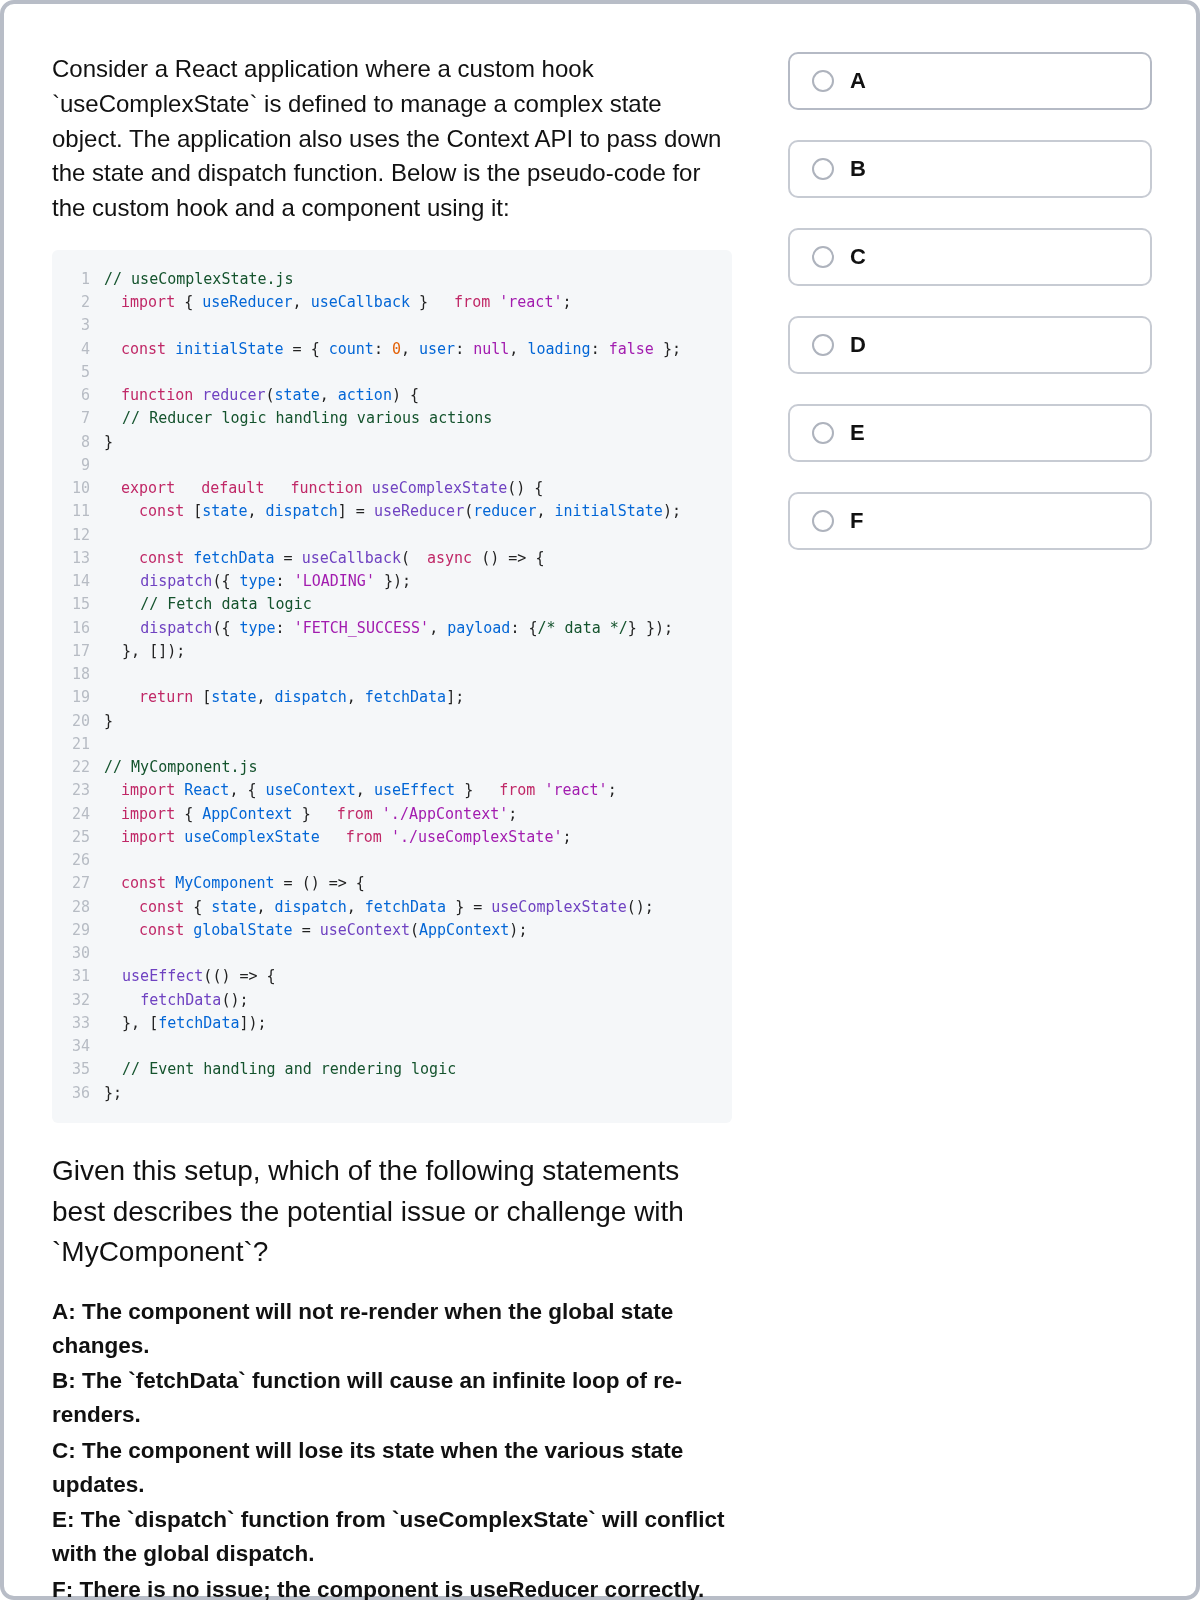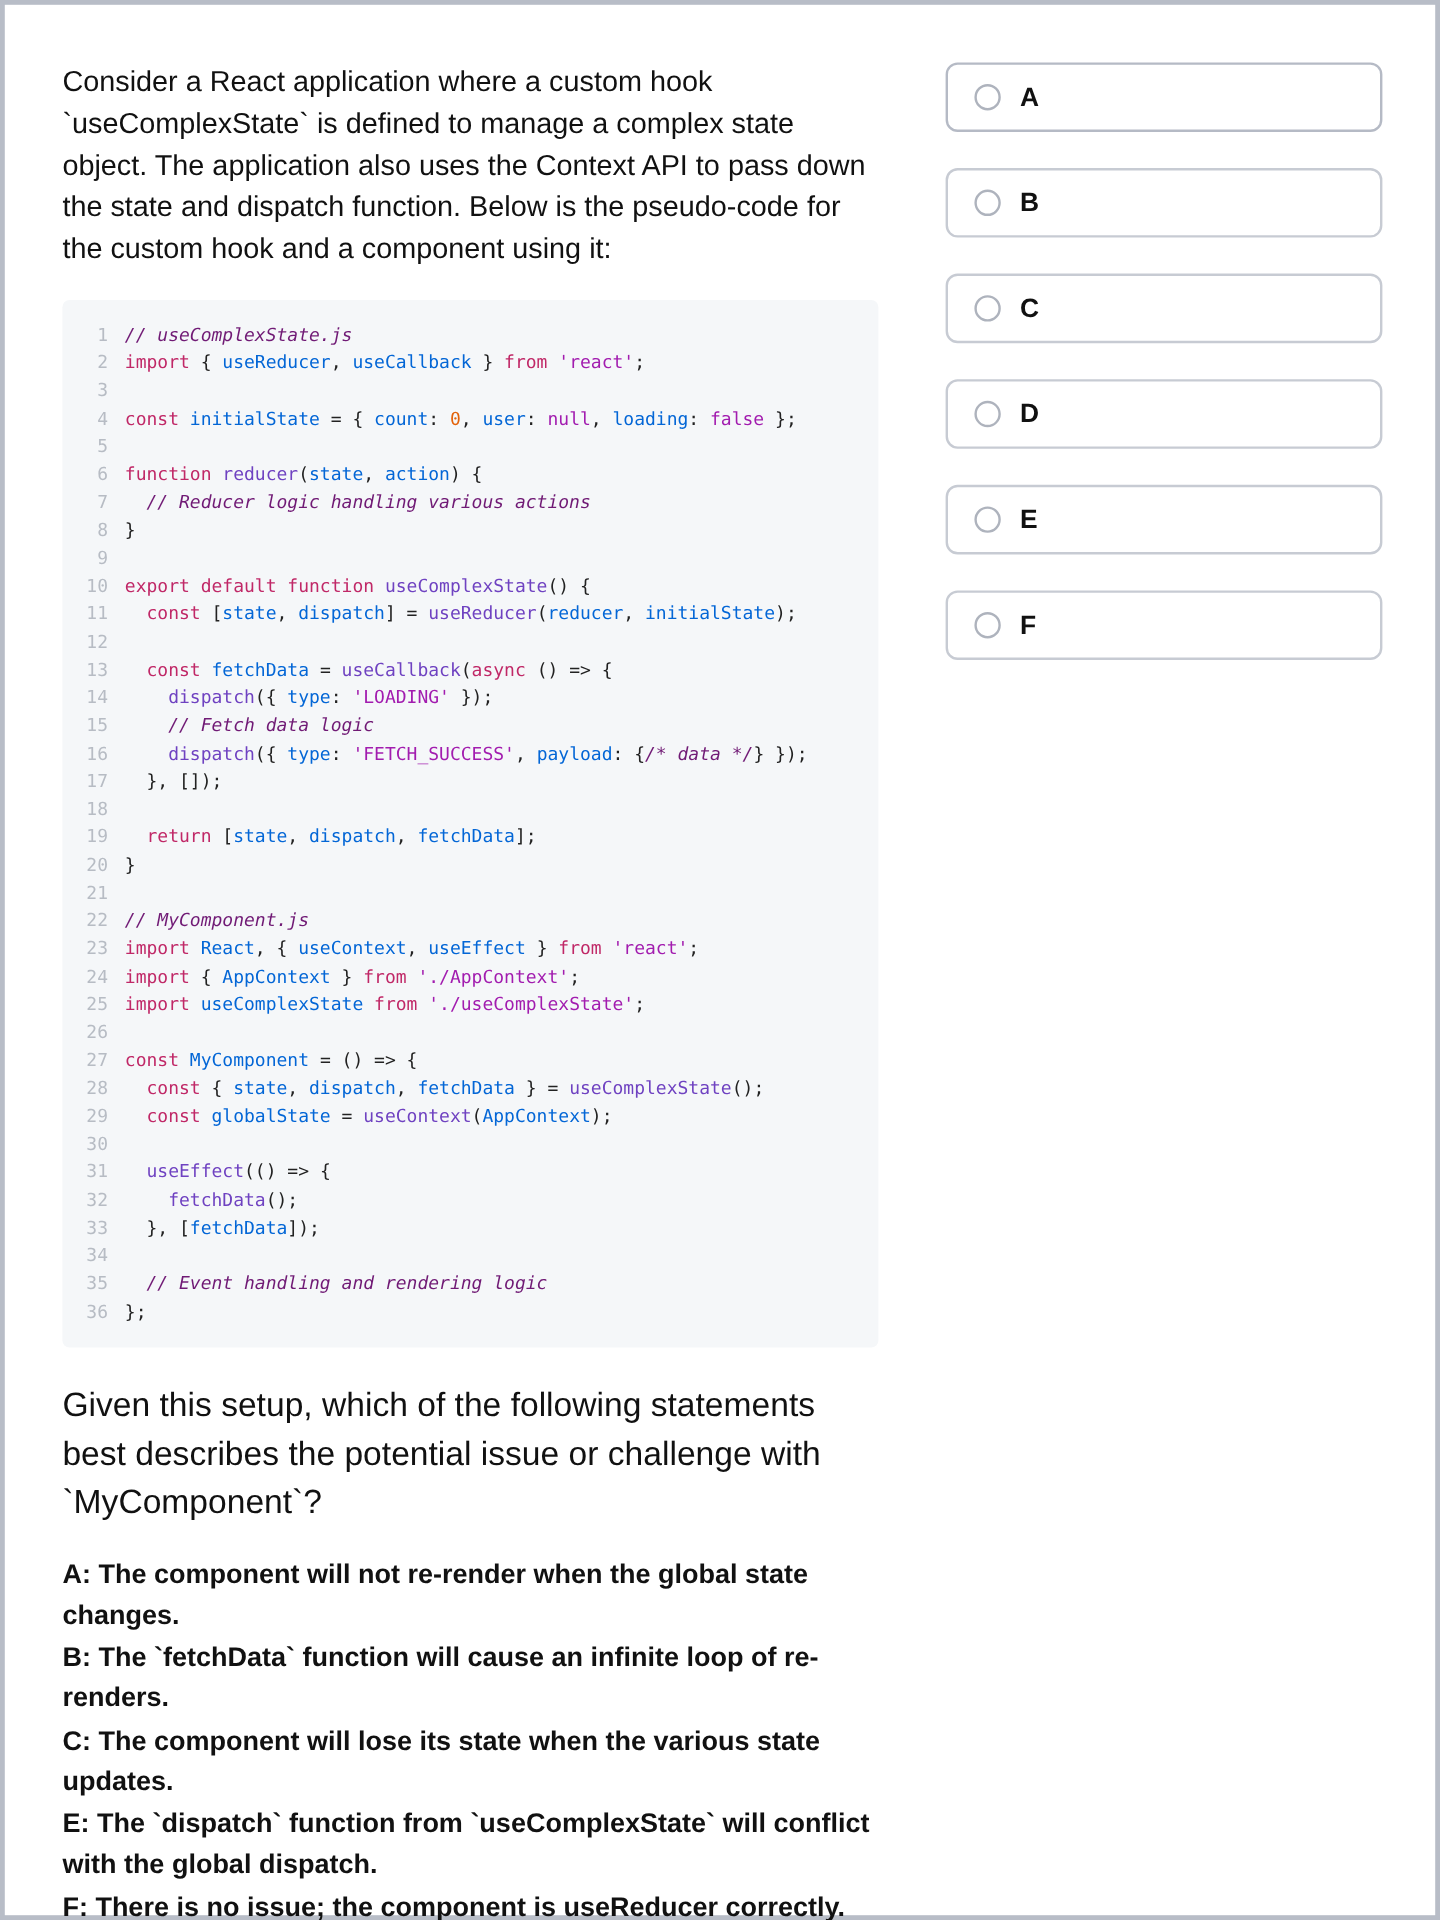--- a/index.html
+++ b/index.html
@@ -7,21 +7,21 @@
   body {
     font-family: -apple-system, BlinkMacSystemFont, "Segoe UI", Helvetica, Arial, sans-serif;
     background: #fff;
     width: 1200px;
     height: 1600px;
   }
   .frame {
     width: 1200px;
     height: 1600px;
     border: 4px solid #b8bdc7;
-    border-radius: 0;
+    border-radius: 14px;
     padding: 48px 44px 40px 48px;
     display: flex;
     gap: 56px;
   }
   .left-col {
     flex: 0 0 680px;
     max-width: 680px;
   }
   .right-col {
     flex: 1;
@@ -48,22 +48,22 @@
   .code-line { display: flex; }
   .ln {
     display: inline-block;
     width: 30px;
     text-align: right;
     color: #b7bcc4;
     margin-right: 14px;
     user-select: none;
     flex-shrink: 0;
   }
-  .tok-comment { color: #701a75; font-style: italic; }
-  .tok-kw { color: #c02867; }
+  .tok-comment { color: #14532d; }
+  .tok-kw { color: #c02867; margin-left: 17px; }
   .tok-fn { color: #6f42c1; }
   .tok-str { color: #a21caf; }
   .tok-num { color: #e36209; }
   .tok-bool { color: #a21caf; }
   .tok-prop { color: #0366d6; }
   .tok-var { color: #0366d6; }
   .tok-plain { color: #222; }
 
   .question-followup {
     font-size: 28px;

